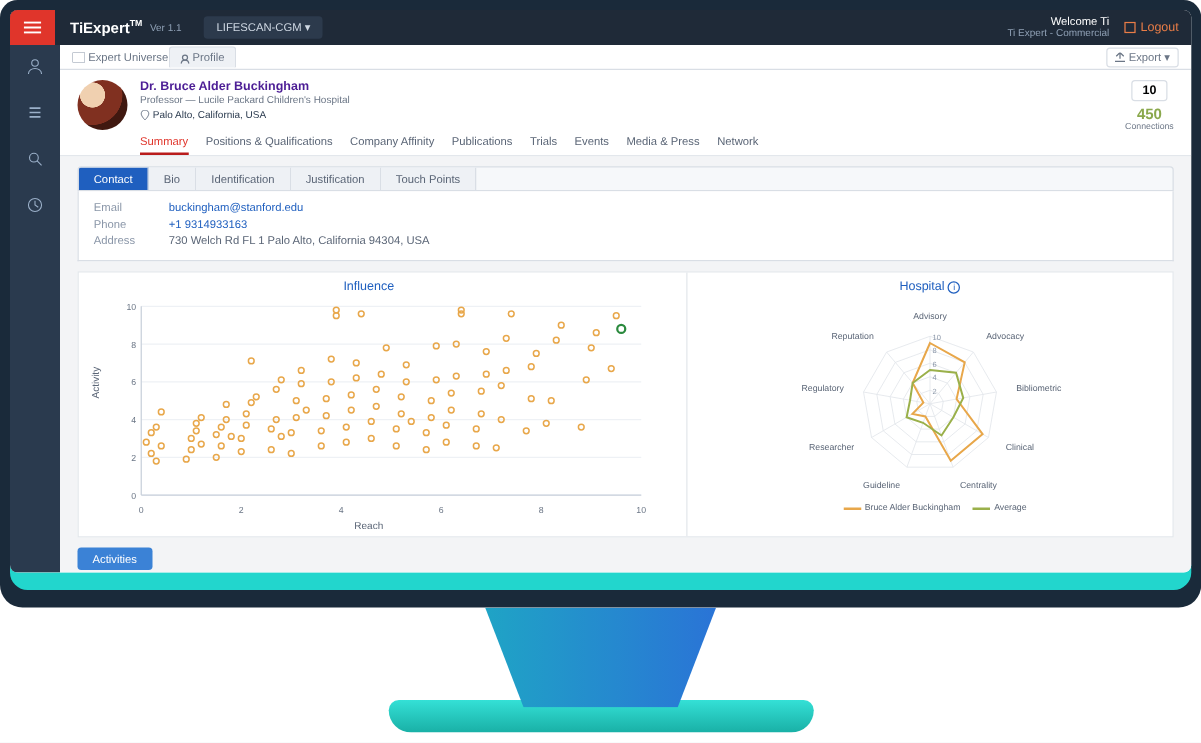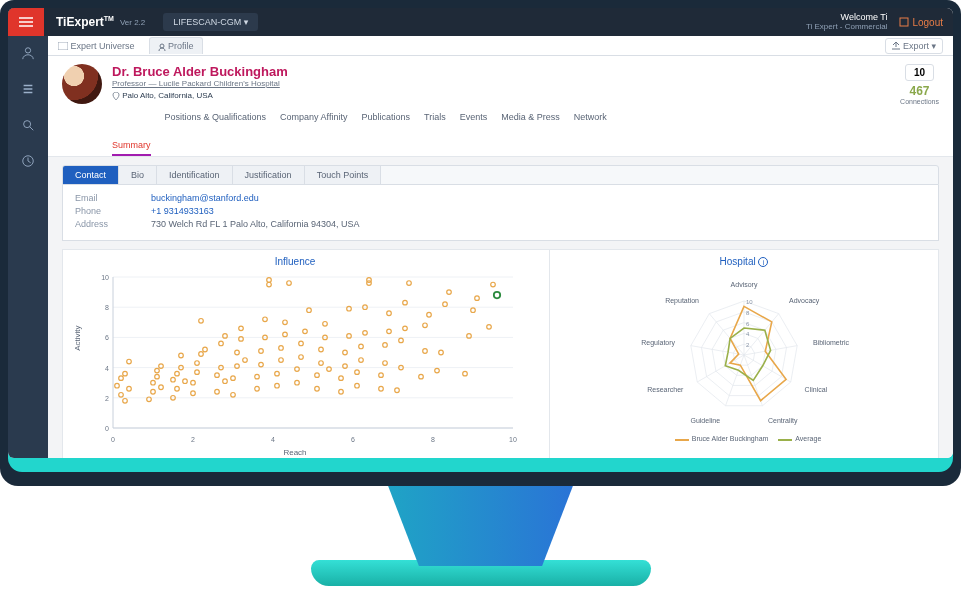--- a/index.html
+++ b/index.html
@@ -22,47 +22,47 @@
 .welcome .w1 { color: #fff; font-size: 9px; }
 .welcome .w2 { color: #8fa0b5; font-size: 8px; }
 .logout { margin-left: 12px; color: #e97d47; display: flex; align-items: center; gap: 3px; }
 
 
 .sidenav { position: absolute; left: 0; top: 28px; bottom: 0; width: 40px; background: #2a3a4e; display: flex; flex-direction: column; align-items: center; padding-top: 10px; gap: 18px; color: #9bb0c9; }
 .sidenav .nav-ico { width: 14px; height: 14px; }
 
 
 .content { position: absolute; left: 40px; right: 0; top: 28px; bottom: 0; background: #f3f4f6; overflow: hidden; }
-.universe-strip { background: #fff; height: 20px; border-bottom: 1px solid #d9dee5; display: flex; align-items: center; font-size: 9px; color: #6b7686; padding-left: 10px; gap: 14px; }
+.universe-strip { background: #fff; height: 20px; border-bottom: 1px solid #d9dee5; display: flex; align-items: center; font-size: 9px; color: #6b7686; padding-left: 10px; }
 .universe-strip .tab-active { background: #eef1f5; padding: 3px 8px; border-radius: 3px 3px 0 0; border: 1px solid #d9dee5; border-bottom: none; }
 .universe-strip .export { margin-left: auto; margin-right: 10px; color: #6b7686; border: 1px solid #d9dee5; padding: 2px 6px; border-radius: 3px; }
 
 .header-card { background: #fff; border-bottom: 1px solid #e3e7ec; padding: 8px 14px 0; display: flex; position: relative; }
 .avatar { width: 40px; height: 40px; border-radius: 50%; background: radial-gradient(circle at 30% 30%, #f0d0b0 25%, #803020 26% 60%, #401810 61%); flex-shrink: 0; }
 .person-info { margin-left: 10px; }
-.person-name { font-size: 13px; font-weight: bold; color: #be185d; }
-.person-sub { font-size: 8px; color: #6b7686; line-height: 1.3; text-decoration: underline; }
+.person-name { font-size: 10px; font-weight: bold; color: #4c1d95; }
+.person-sub { font-size: 8px; color: #6b7686; line-height: 1.3; }
 .person-loc { font-size: 8px; color: #2a3a4e; margin-top: 2px; }
 .conn-box { position: absolute; right: 14px; top: 6px; text-align: center; }
 .conn-box .score-box { border: 1px solid #d9dee5; padding: 2px 8px; font-size: 10px; font-weight: bold; border-radius: 3px; margin-bottom: 3px; display: inline-block; }
 .conn-box .conn-val { font-size: 12px; color: #8aa84c; font-weight: bold; }
 .conn-box .conn-lbl { font-size: 7px; color: #6b7686; }
 
 .main-tabs { display: flex; gap: 14px; font-size: 9px; margin-top: 8px; padding-left: 0; }
 .main-tabs .mtab { color: #5a6576; padding: 4px 0; cursor: pointer; }
-.main-tabs .mtab.active { color: #e0352b; border-bottom: 2px solid #a21caf; margin-top: 28px; }
+.main-tabs .mtab.active { color: #e0352b; border-bottom: 2px solid #b91c1c; }
 
 .body-area { padding: 8px 14px; }
 .sub-tabs { display: flex; font-size: 9px; border: 1px solid #d9dee5; border-radius: 3px 3px 0 0; overflow: hidden; background: #f6f8fa; }
 .sub-tabs .stab { padding: 4px 12px; color: #5a6576; border-right: 1px solid #d9dee5; cursor: pointer; background: #eef1f5; }
 .sub-tabs .stab.active { background: #1f5fbf; color: #fff; }
 
 .contact-box { border: 1px solid #d9dee5; border-top: none; padding: 8px 12px; background: #fff; font-size: 9px; color: #5a6576; }
 .contact-row { display: flex; margin-bottom: 3px; }
-.contact-row .clbl { width: 76px; color: #8a96a8; }
+.contact-row .clbl { width: 60px; color: #8a96a8; }
 .contact-row .cval-link { color: #1f5fbf; }
 
 .charts-row { display: flex; gap: 22px; margin-top: 8px; background: #fff; border: 1px solid #e3e7ec; }
 .chart-box { flex: 1; padding: 6px 8px 4px; position: relative; }
 .chart-box + .chart-box { border-left: 1px solid #e3e7ec; }
 .chart-title { text-align: center; font-size: 10px; color: #1f5fbf; margin-bottom: 4px; }
 .info-ico { display: inline-block; width: 10px; height: 10px; border: 1px solid #1f5fbf; border-radius: 50%; font-size: 7px; line-height: 9px; text-align: center; color: #1f5fbf; }
 
 .scatter-wrap { position: relative; width: 430px; height: 175px; margin-left: 18px; }
 .scatter-wrap svg { position: absolute; inset: 0; }
@@ -83,21 +83,21 @@
   <div class="monitor-bezel">
     <div class="screen">
 
       <div class="topbar">
         <div class="hamburger">
           <svg width="14" height="10">
               <path d="M0 1h14M0 5h14M0 9h14" stroke="#fff" stroke-width="1.6"></path>
             </svg>
         </div>
         <span class="brand"><span>TiExpert</span><sup>TM</sup></span>
-        <span class="brand-ver">Ver 2.2</span>
+        <span class="brand-ver">Ver 1.1</span>
         <span class="prod-dd"><span>LIFESCAN-CGM</span> <span>▾</span></span>
         <div class="welcome">
           <div class="w1">Welcome Ti</div>
           <div class="w2">Ti Expert - Commercial</div>
         </div>
         <div class="logout">
           <svg width="10" height="10">
               <rect x="1" y="1" width="8" height="8" fill="none" stroke="#e97d47"></rect>
             </svg>
           <span>Logout</span>
@@ -163,21 +163,21 @@
               <span class="mtab">Company Affinity</span>
               <span class="mtab">Publications</span>
               <span class="mtab">Trials</span>
               <span class="mtab">Events</span>
               <span class="mtab">Media &amp; Press</span>
               <span class="mtab">Network</span>
             </div>
           </div>
           <div class="conn-box">
             <div class="score-box">10</div>
-            <div class="conn-val">467</div>
+            <div class="conn-val">450</div>
             <div class="conn-lbl">Connections</div>
           </div>
         </div>
 
         <div class="body-area">
           <div class="sub-tabs">
             <span class="stab active">Contact</span>
             <span class="stab">Bio</span>
             <span class="stab">Identification</span>
             <span class="stab">Justification</span>

